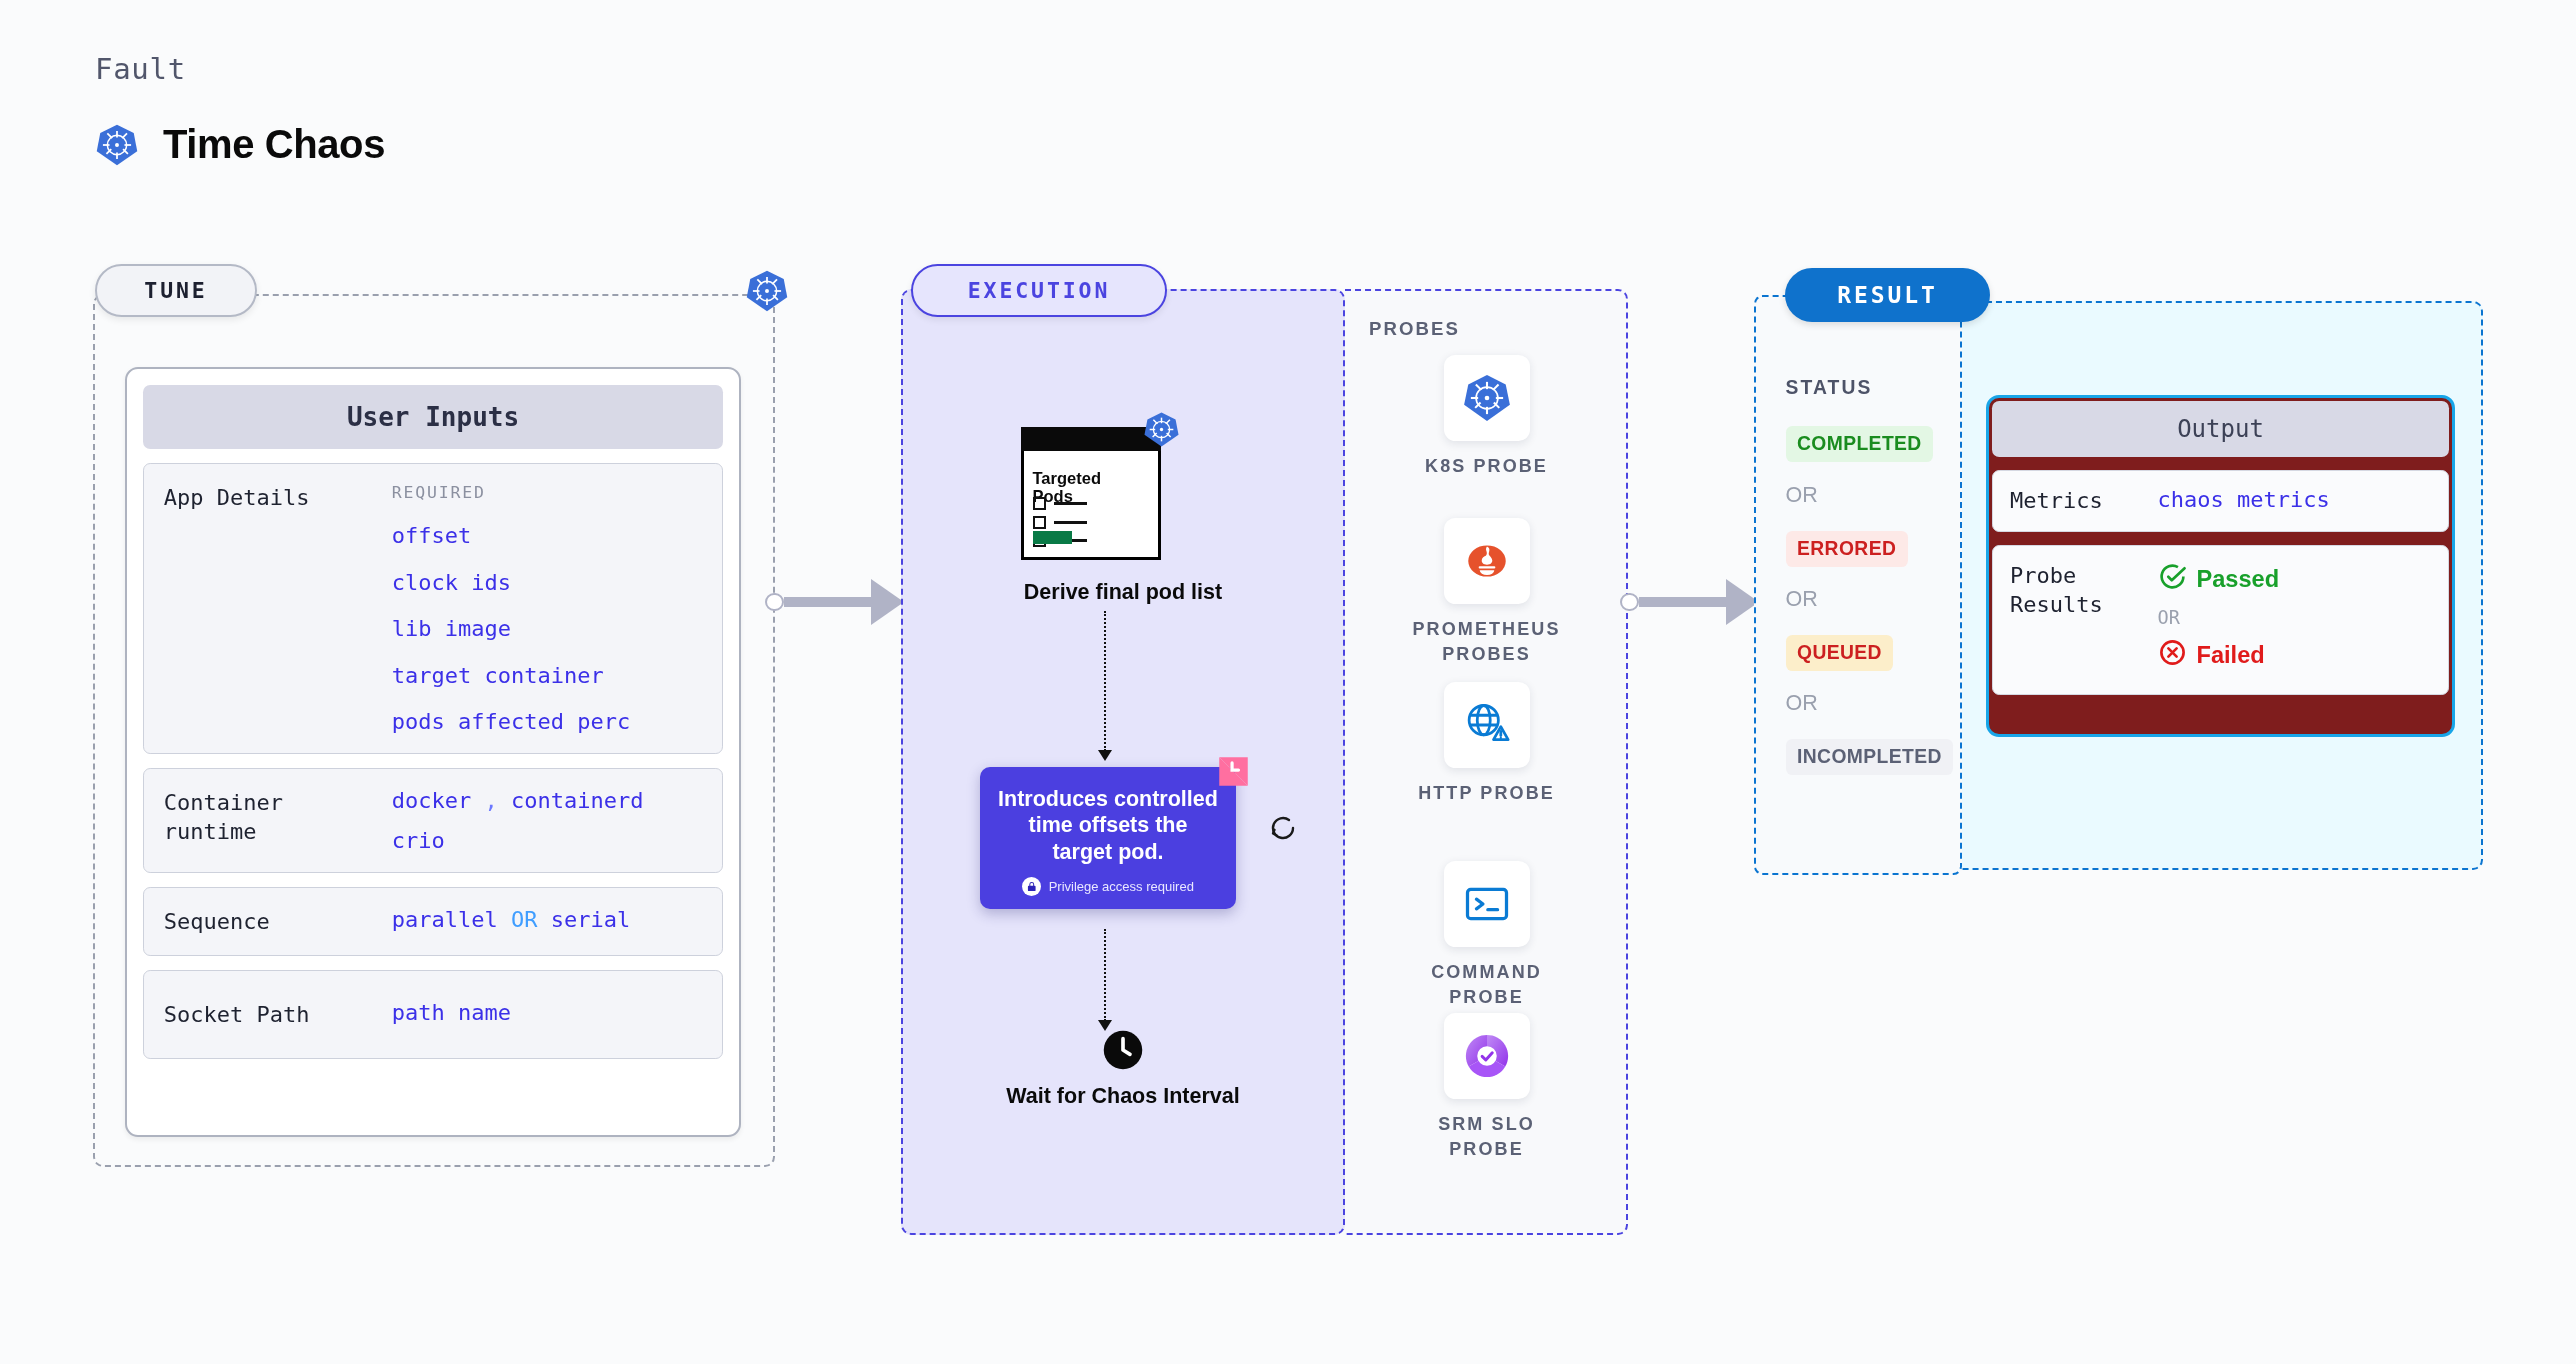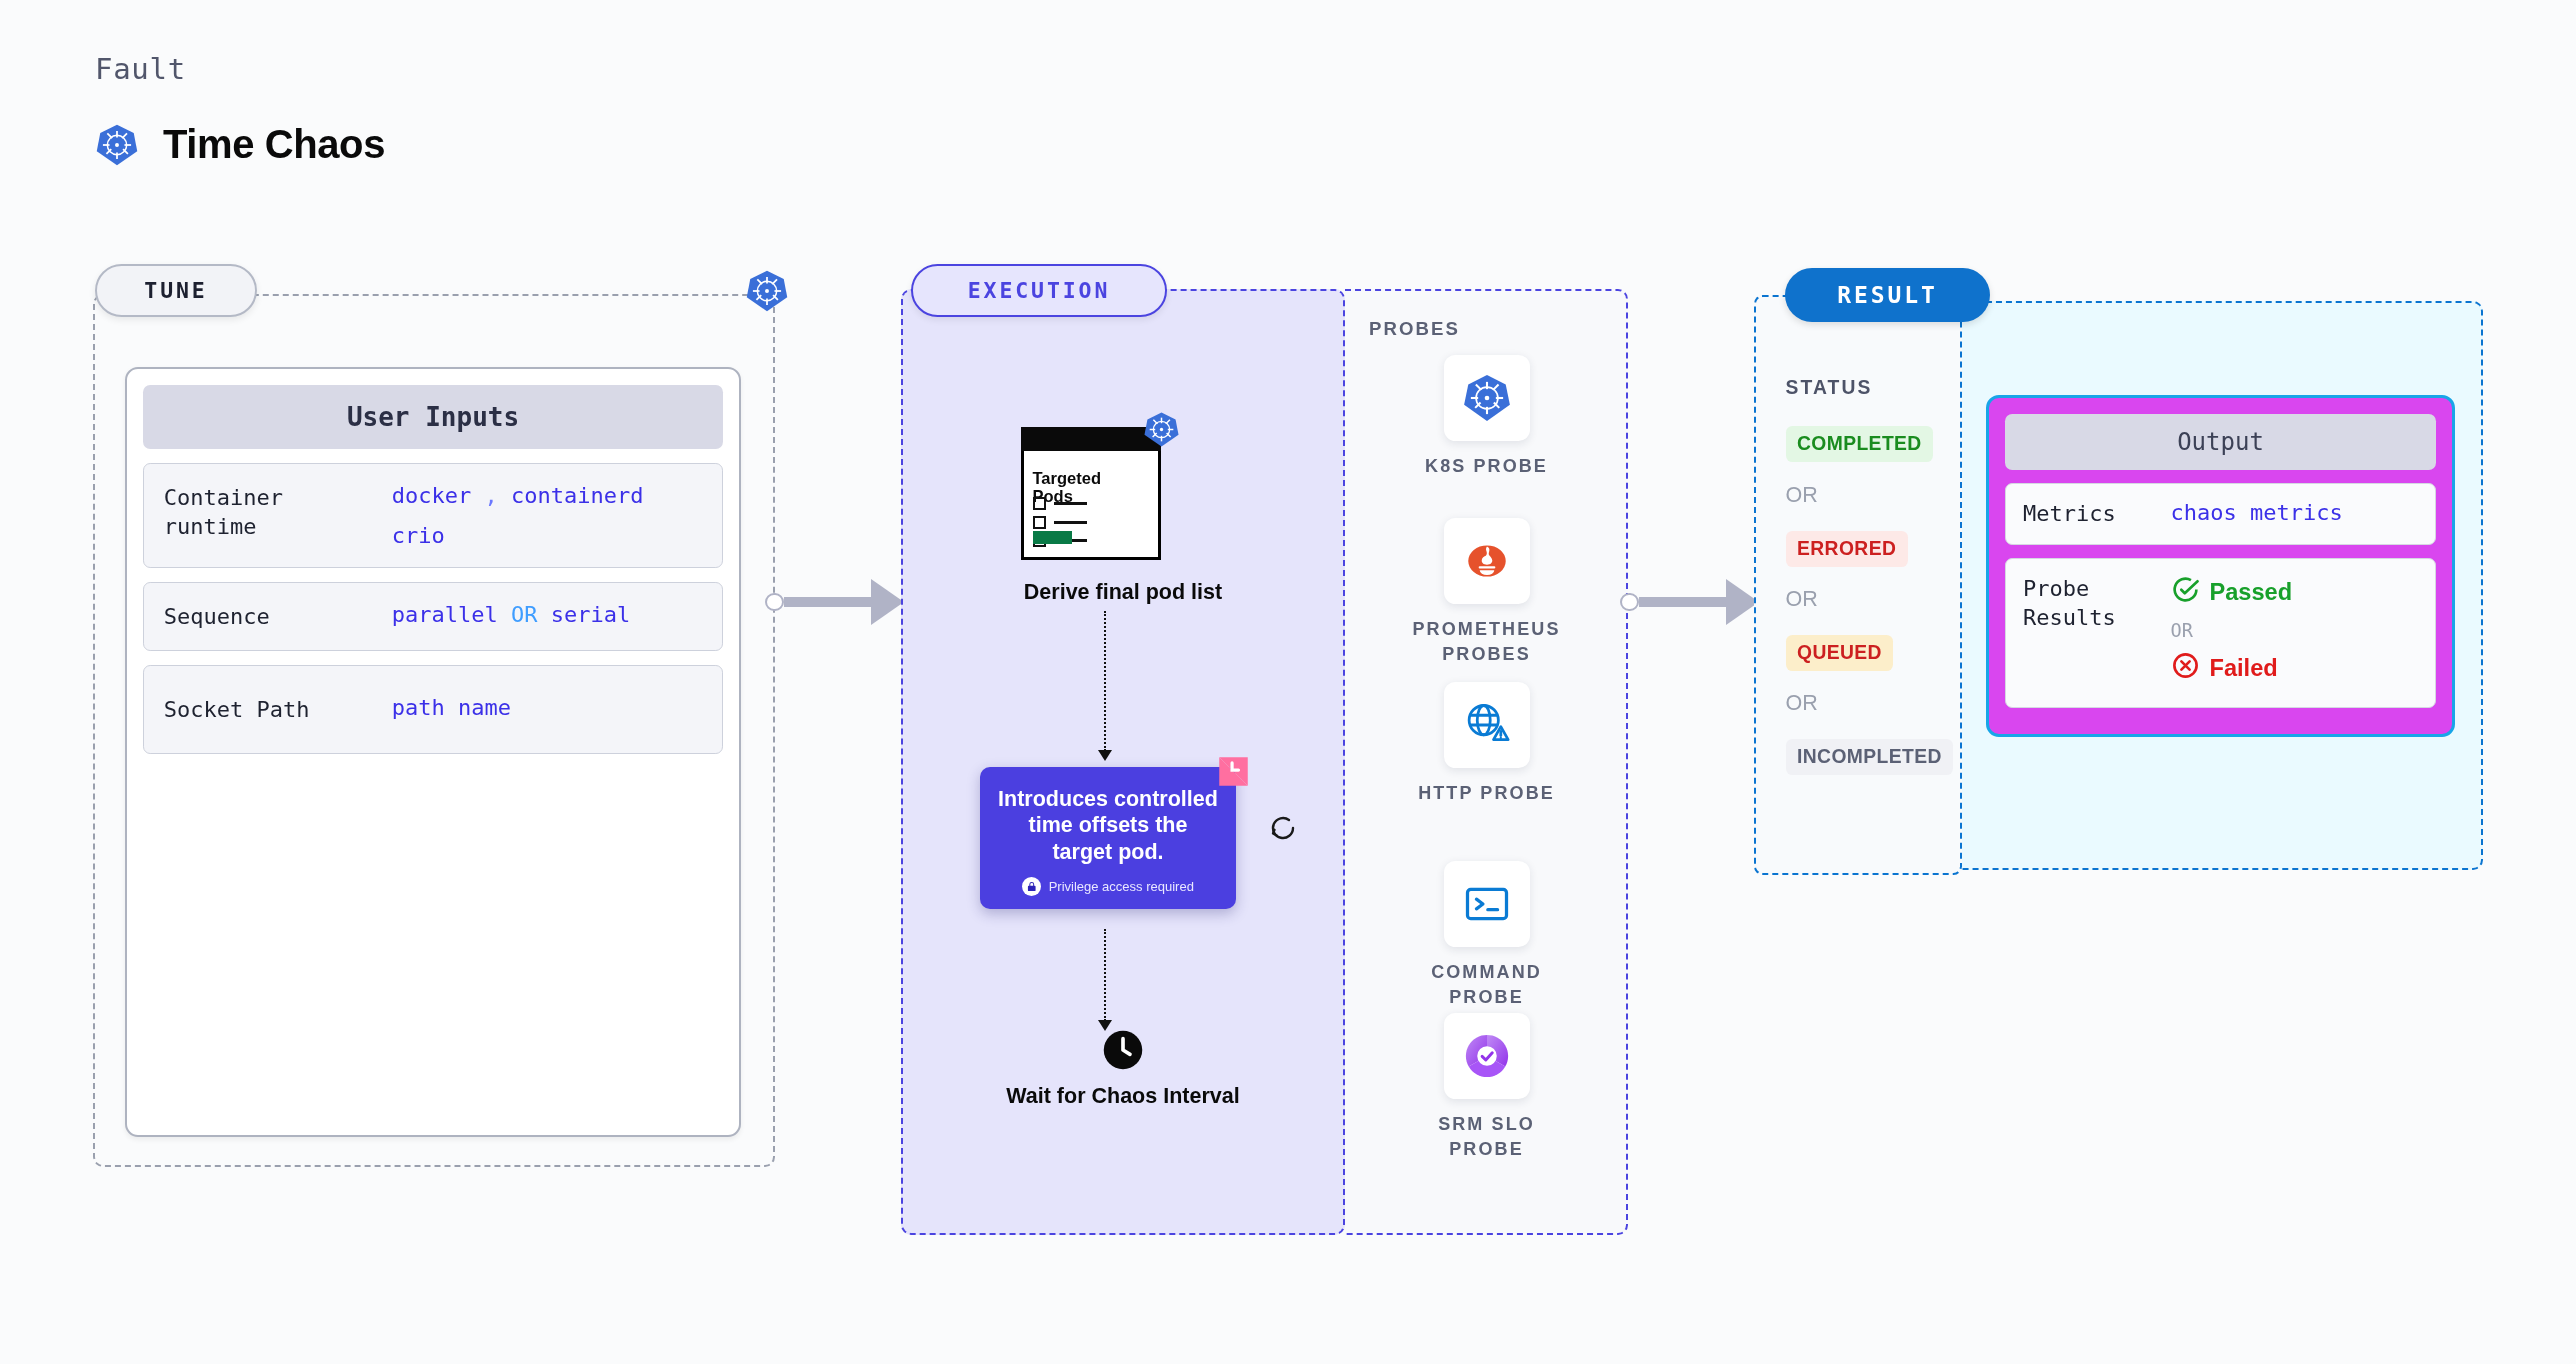--- a/index.html
+++ b/index.html
@@ -178,21 +178,21 @@
     font-size: 19.3px; font-weight: 700; letter-spacing: 0.4px;
   }
   .status-or {
     position: absolute; left: 31.5px; font-size: 21.5px; color: #9aa0ae;
     font-family: "Liberation Sans", sans-serif;
   }
 
   
   .output-card {
     position: absolute; left: 1986px; top: 395px; width: 469px; height: 342px;
-    background: #d946ef; border: 3.6px solid #18a5e8; border-radius: 13px; padding: 16px;
+    background: #7f1d1d; border: 3.6px solid #18a5e8; border-radius: 13px; padding: 3px;
   }
   .out-head {
     background: #d8d9e6; border-radius: 7.2px; height: 56px;
     display: flex; align-items: center; justify-content: center;
     font-family: "DejaVu Sans Mono", monospace; font-size: 24px; color: #3c4156;
   }
   .out-row {
     margin-top: 13px; border: 1.4px solid #d5d8e2; border-radius: 7.2px;
     background: #fafbfd; padding: 15.8px 17px; display: flex; gap: 11.5px;
   }
@@ -260,20 +260,31 @@
         <path d="M71.4 22l2.8 2.8-11 11-2.8-2.8z"></path>
         <path d="M35.6 57.8l2.8 2.8-11 11-2.8-2.8z"></path>
       </g>
       <circle cx="50" cy="50" r="22" fill="none" stroke="#fff" stroke-width="3.4"></circle>
     </svg>
   </div>
 
   <div class="ui-card">
     <div class="ui-head">User Inputs</div>
 
+    <div class="ui-row">
+      <div class="ui-row-label">App Details</div>
+      <div class="ui-row-vals">
+        <div class="req-tag">REQUIRED</div>
+        <div class="val">offset</div>
+        <div class="val">clock ids</div>
+        <div class="val">lib image</div>
+        <div class="val">target container</div>
+        <div class="val">pods affected perc</div>
+      </div>
+    </div>
 
     <div class="ui-row">
       <div class="ui-row-label">Container runtime</div>
       <div class="ui-row-vals" style="gap:15.8px;">
         <div class="val">
           <span>docker</span>
           <span class="sep">,</span>
           <span>containerd</span>
         </div>
         <div class="val">crio</div>

